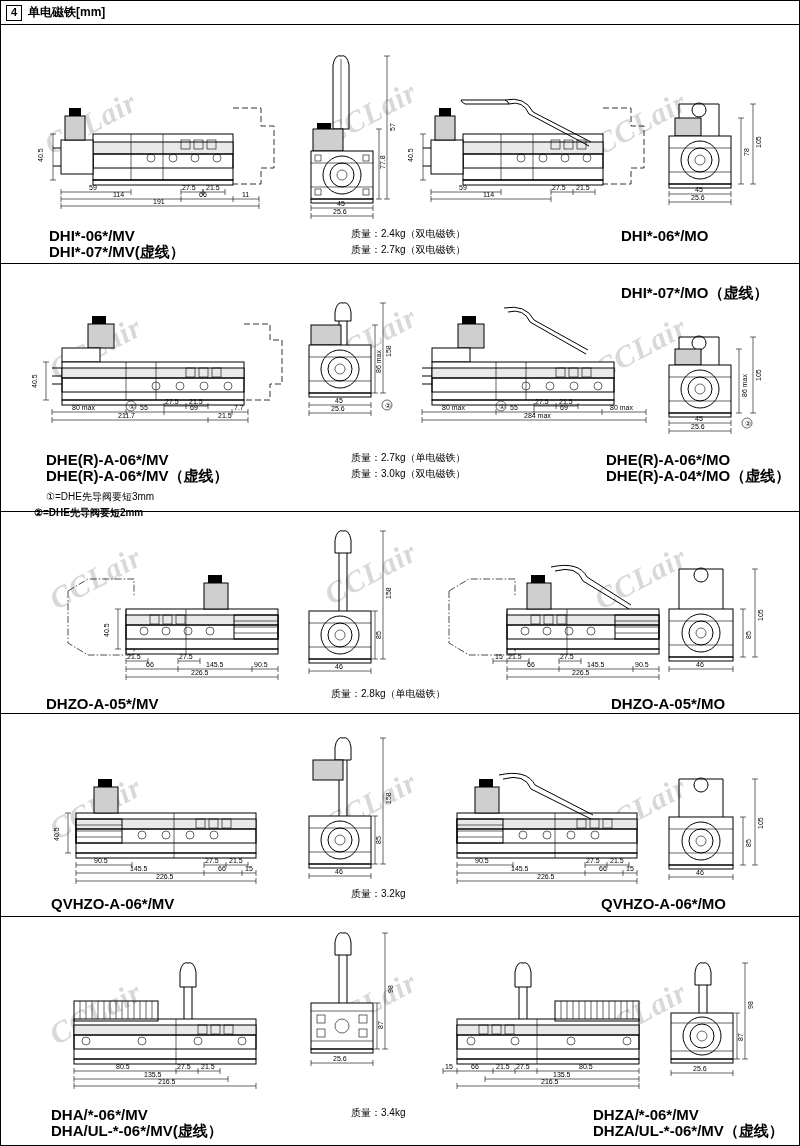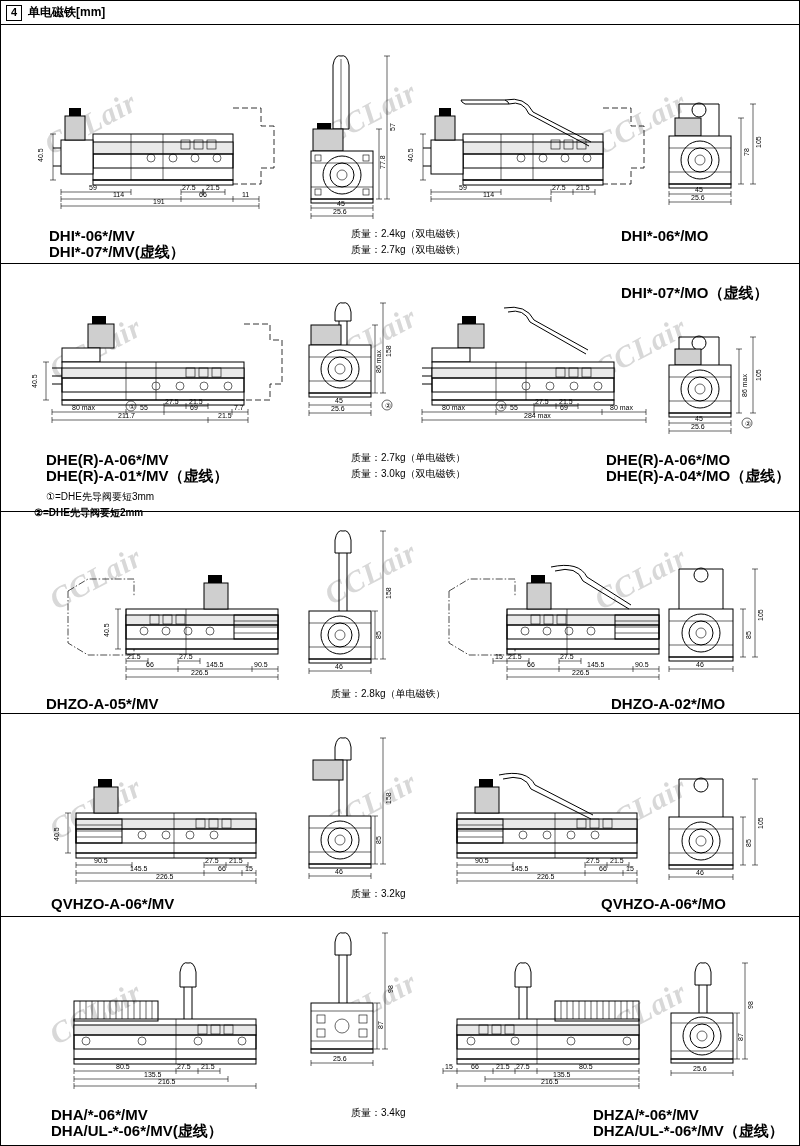--- a/index.html
+++ b/index.html
@@ -376,21 +376,21 @@
       <path class="ln-t" d="M8 92 L70 92 M8 89 L8 95 M70 89 L70 95"></path>
       <text class="dim" x="34" y="90">45</text>
       <path class="ln-t" d="M8 100 L70 100 M8 97 L8 103 M70 97 L70 103"></path>
       <text class="dim" x="30" y="98">25.6</text>
       <circle class="ln-t" cx="86" cy="92" r="5" fill="#fff"></circle>
       <text class="dim" x="84" y="94.5">②</text>
     </svg>
   </div>
 
   <div class="cap" style="left:45px;top:450px;">DHE(R)-A-06*/MV</div>
-  <div class="cap" style="left:45px;top:466px;">DHE(R)-A-01*/MV（虚线）</div>
+  <div class="cap" style="left:45px;top:466px;">DHE(R)-A-06*/MV（虚线）</div>
   <div class="note" style="left:45px;top:489px;">①=DHE先导阀要短3mm</div>
   <div class="note" style="left:33px;top:505px;font-weight:bold;">②=DHE先导阀要短2mm</div>
   <div class="mass" style="left:350px;top:450px;">质量：2.7kg（单电磁铁）</div>
   <div class="mass" style="left:350px;top:466px;">质量：3.0kg（双电磁铁）</div>
   <div class="cap" style="left:605px;top:450px;">DHE(R)-A-06*/MO</div>
   <div class="cap" style="left:605px;top:466px;">DHE(R)-A-04*/MO（虚线）</div>
 
   <div class="dw" style="left:25px;top:560px;">
     <svg width="260" height="118" viewBox="0 0 260 118">
       <path class="ln-dd" d="M42 30 L62 18 L108 18 L108 36"></path>
@@ -504,21 +504,21 @@
       <text class="dim" x="90" y="78" transform="rotate(-90 90 78)">85</text>
       <path class="ln-t" d="M94 8 L94 96 M91 8 L97 8 M91 96 L97 96"></path>
       <text class="dim" x="102" y="60" transform="rotate(-90 102 60)">105</text>
       <path class="ln-t" d="M8 108 L72 108 M8 105 L8 111 M72 105 L72 111"></path>
       <text class="dim" x="35" y="106">46</text>
     </svg>
   </div>
 
   <div class="cap" style="left:45px;top:694px;">DHZO-A-05*/MV</div>
   <div class="mass" style="left:330px;top:686px;">质量：2.8kg（单电磁铁）</div>
-  <div class="cap" style="left:610px;top:694px;">DHZO-A-02*/MO</div>
+  <div class="cap" style="left:610px;top:694px;">DHZO-A-05*/MO</div>
 
   <div class="dw" style="left:45px;top:770px;">
     <svg width="250" height="110" viewBox="0 0 250 110">
       <rect class="fillw" x="30" y="42" width="180" height="40"></rect>
       <rect class="fillg" x="30" y="48" width="180" height="10"></rect>
       <rect class="ln" x="30" y="58" width="180" height="14" fill="#fff"></rect>
       <rect class="ln" x="30" y="48" width="46" height="24" fill="#e9e9e9"></rect>
       <path class="ln-t" d="M30 54 L76 54 M30 60 L76 60 M30 66 L76 66"></path>
       <rect class="filld" x="48" y="16" width="24" height="26"></rect>
       <rect class="fillk" x="52" y="8" width="14" height="8"></rect>

